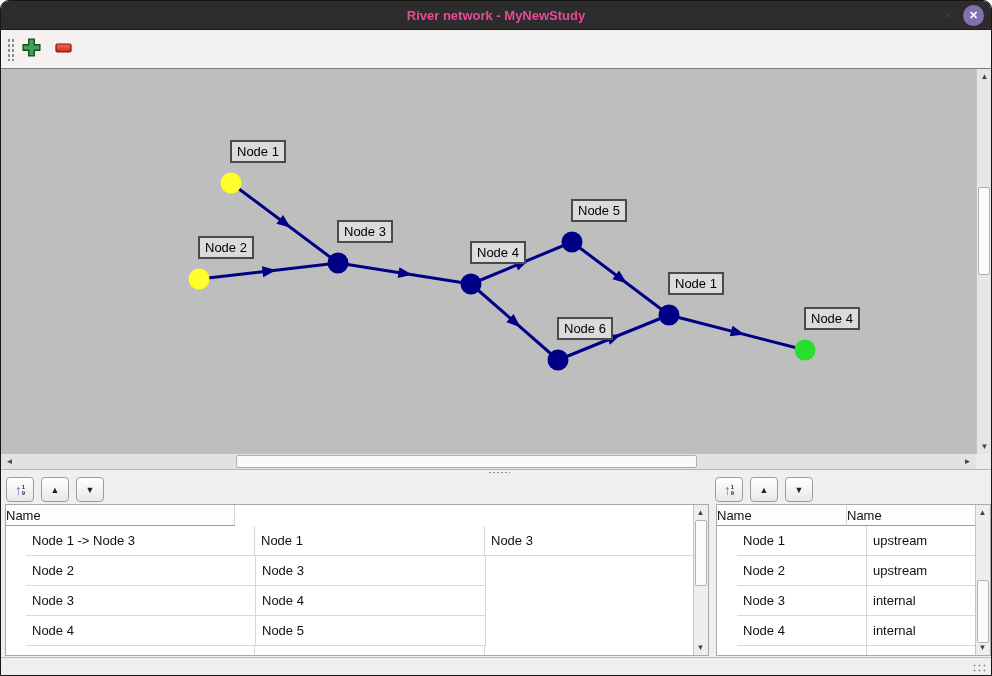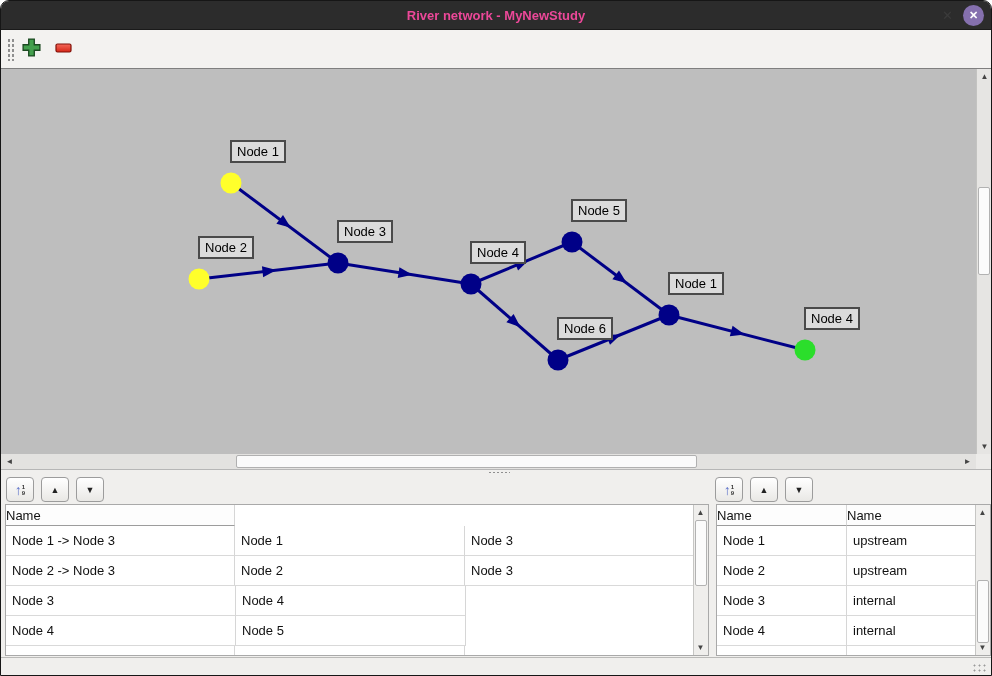--- a/index.html
+++ b/index.html
@@ -123,21 +123,21 @@
 
   .trow{ display:flex; }
   .tcell{
     flex:none; border-right:1px solid #D6D6D6; overflow:hidden; white-space:nowrap;
     font-size:13px; color:#111;
   }
   .thead .tcell{
     height:21px; line-height:21px; background:#FDFDFD;
     border-bottom:1px solid #9C9C9C;
   }
-  .tbody .trow{ height:30px; }
+  .tbody .trow{ height:30px;padding-left:20px; }
   .tbody .tcell{ line-height:29px; padding-left:6px; border-bottom:1px solid #D9D9D9; }
   .trow.filler{ height:12px; }
   .trow.filler .tcell{ border-bottom:none; height:12px; }
 
   .table-vscroll{
     position:absolute; right:0; top:0; width:15px; height:100%;
     background:#EFEEEC; border-left:1px solid #C6C6C4;
   }
   .table-vscroll .up{ top:1px; left:0; }
   .table-vscroll .down{ bottom:1px; left:0; }
@@ -272,21 +272,20 @@
               <div class="tcell" style="width: 229px;">Name</div>
             </div>
           </div>
         <div class="tbody" id="branch-body">
             <div class="trow">
               <div class="tcell" style="width: 229px;">Node 1 -&gt; Node 3</div>
               <div class="tcell" style="width: 230px;">Node 1</div>
               <div class="tcell" style="width: 230px;">Node 3</div>
             </div>
             <div class="trow">
-              <div class="tcell" style="width: 229px;">Node 2 -&gt; Node 3</div>
               <div class="tcell" style="width: 230px;">Node 2</div>
               <div class="tcell" style="width: 230px;">Node 3</div>
             </div>
             <div class="trow">
               <div class="tcell" style="width: 230px;">Node 3</div>
               <div class="tcell" style="width: 230px;">Node 4</div>
             </div>
             <div class="trow">
               <div class="tcell" style="width: 230px;">Node 4</div>
               <div class="tcell" style="width: 230px;">Node 5</div>

